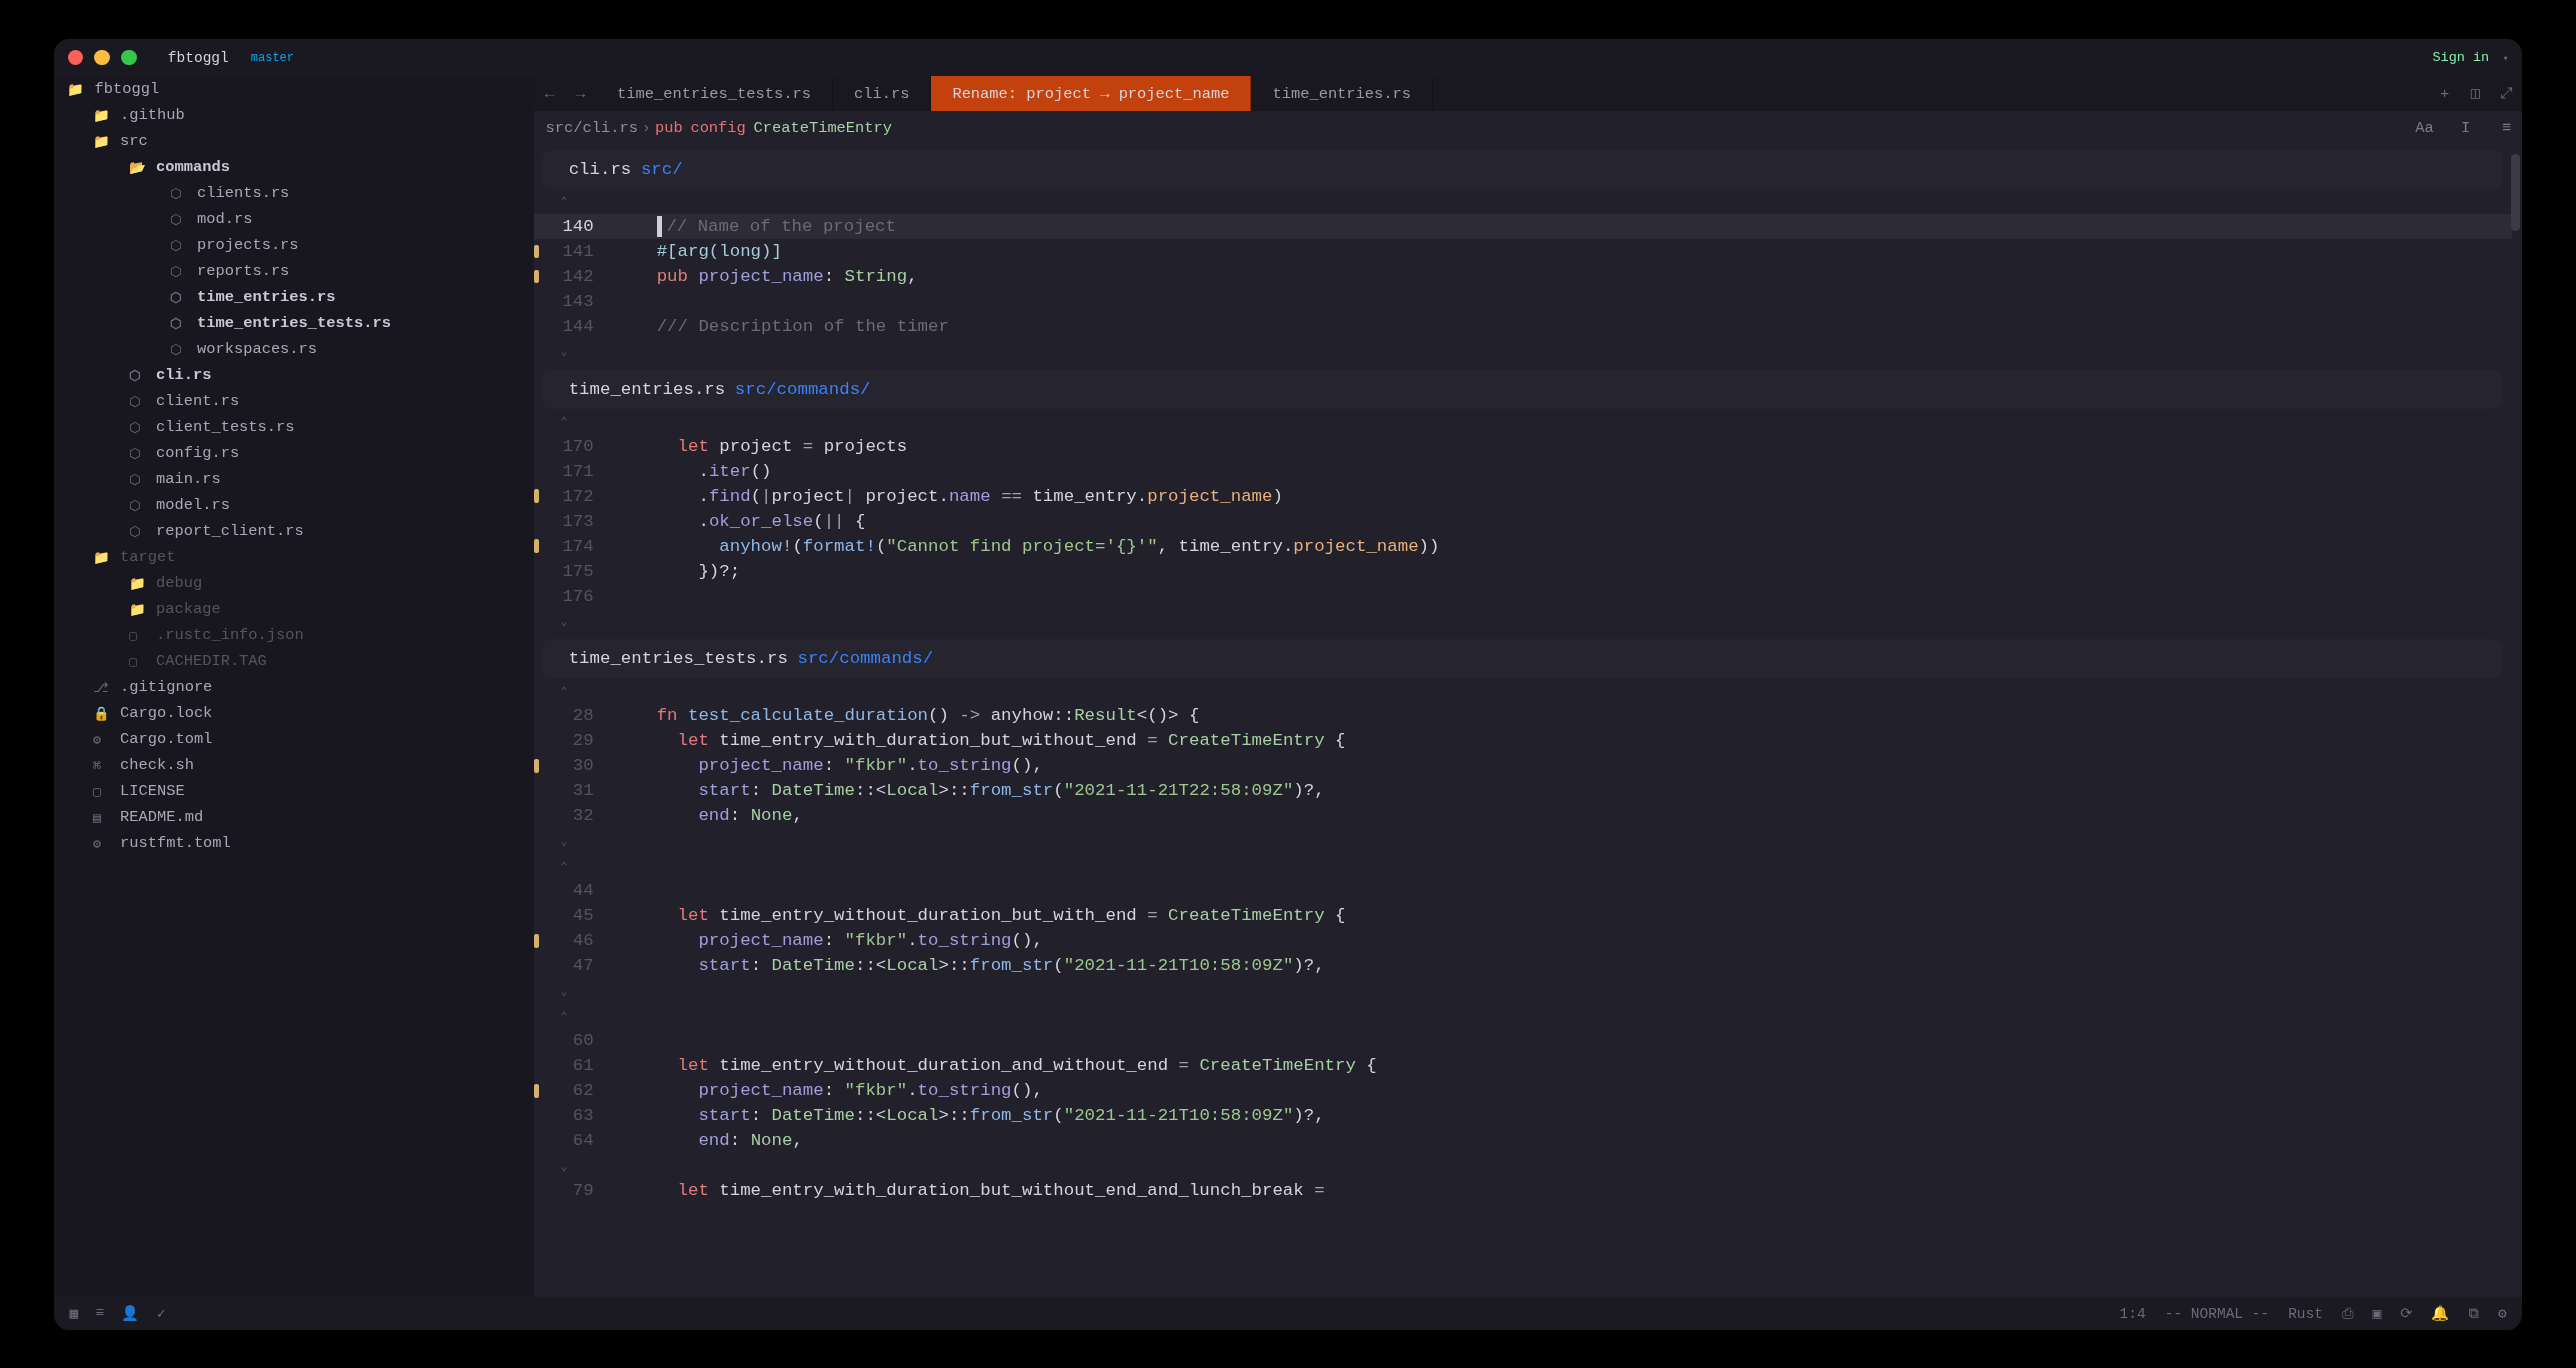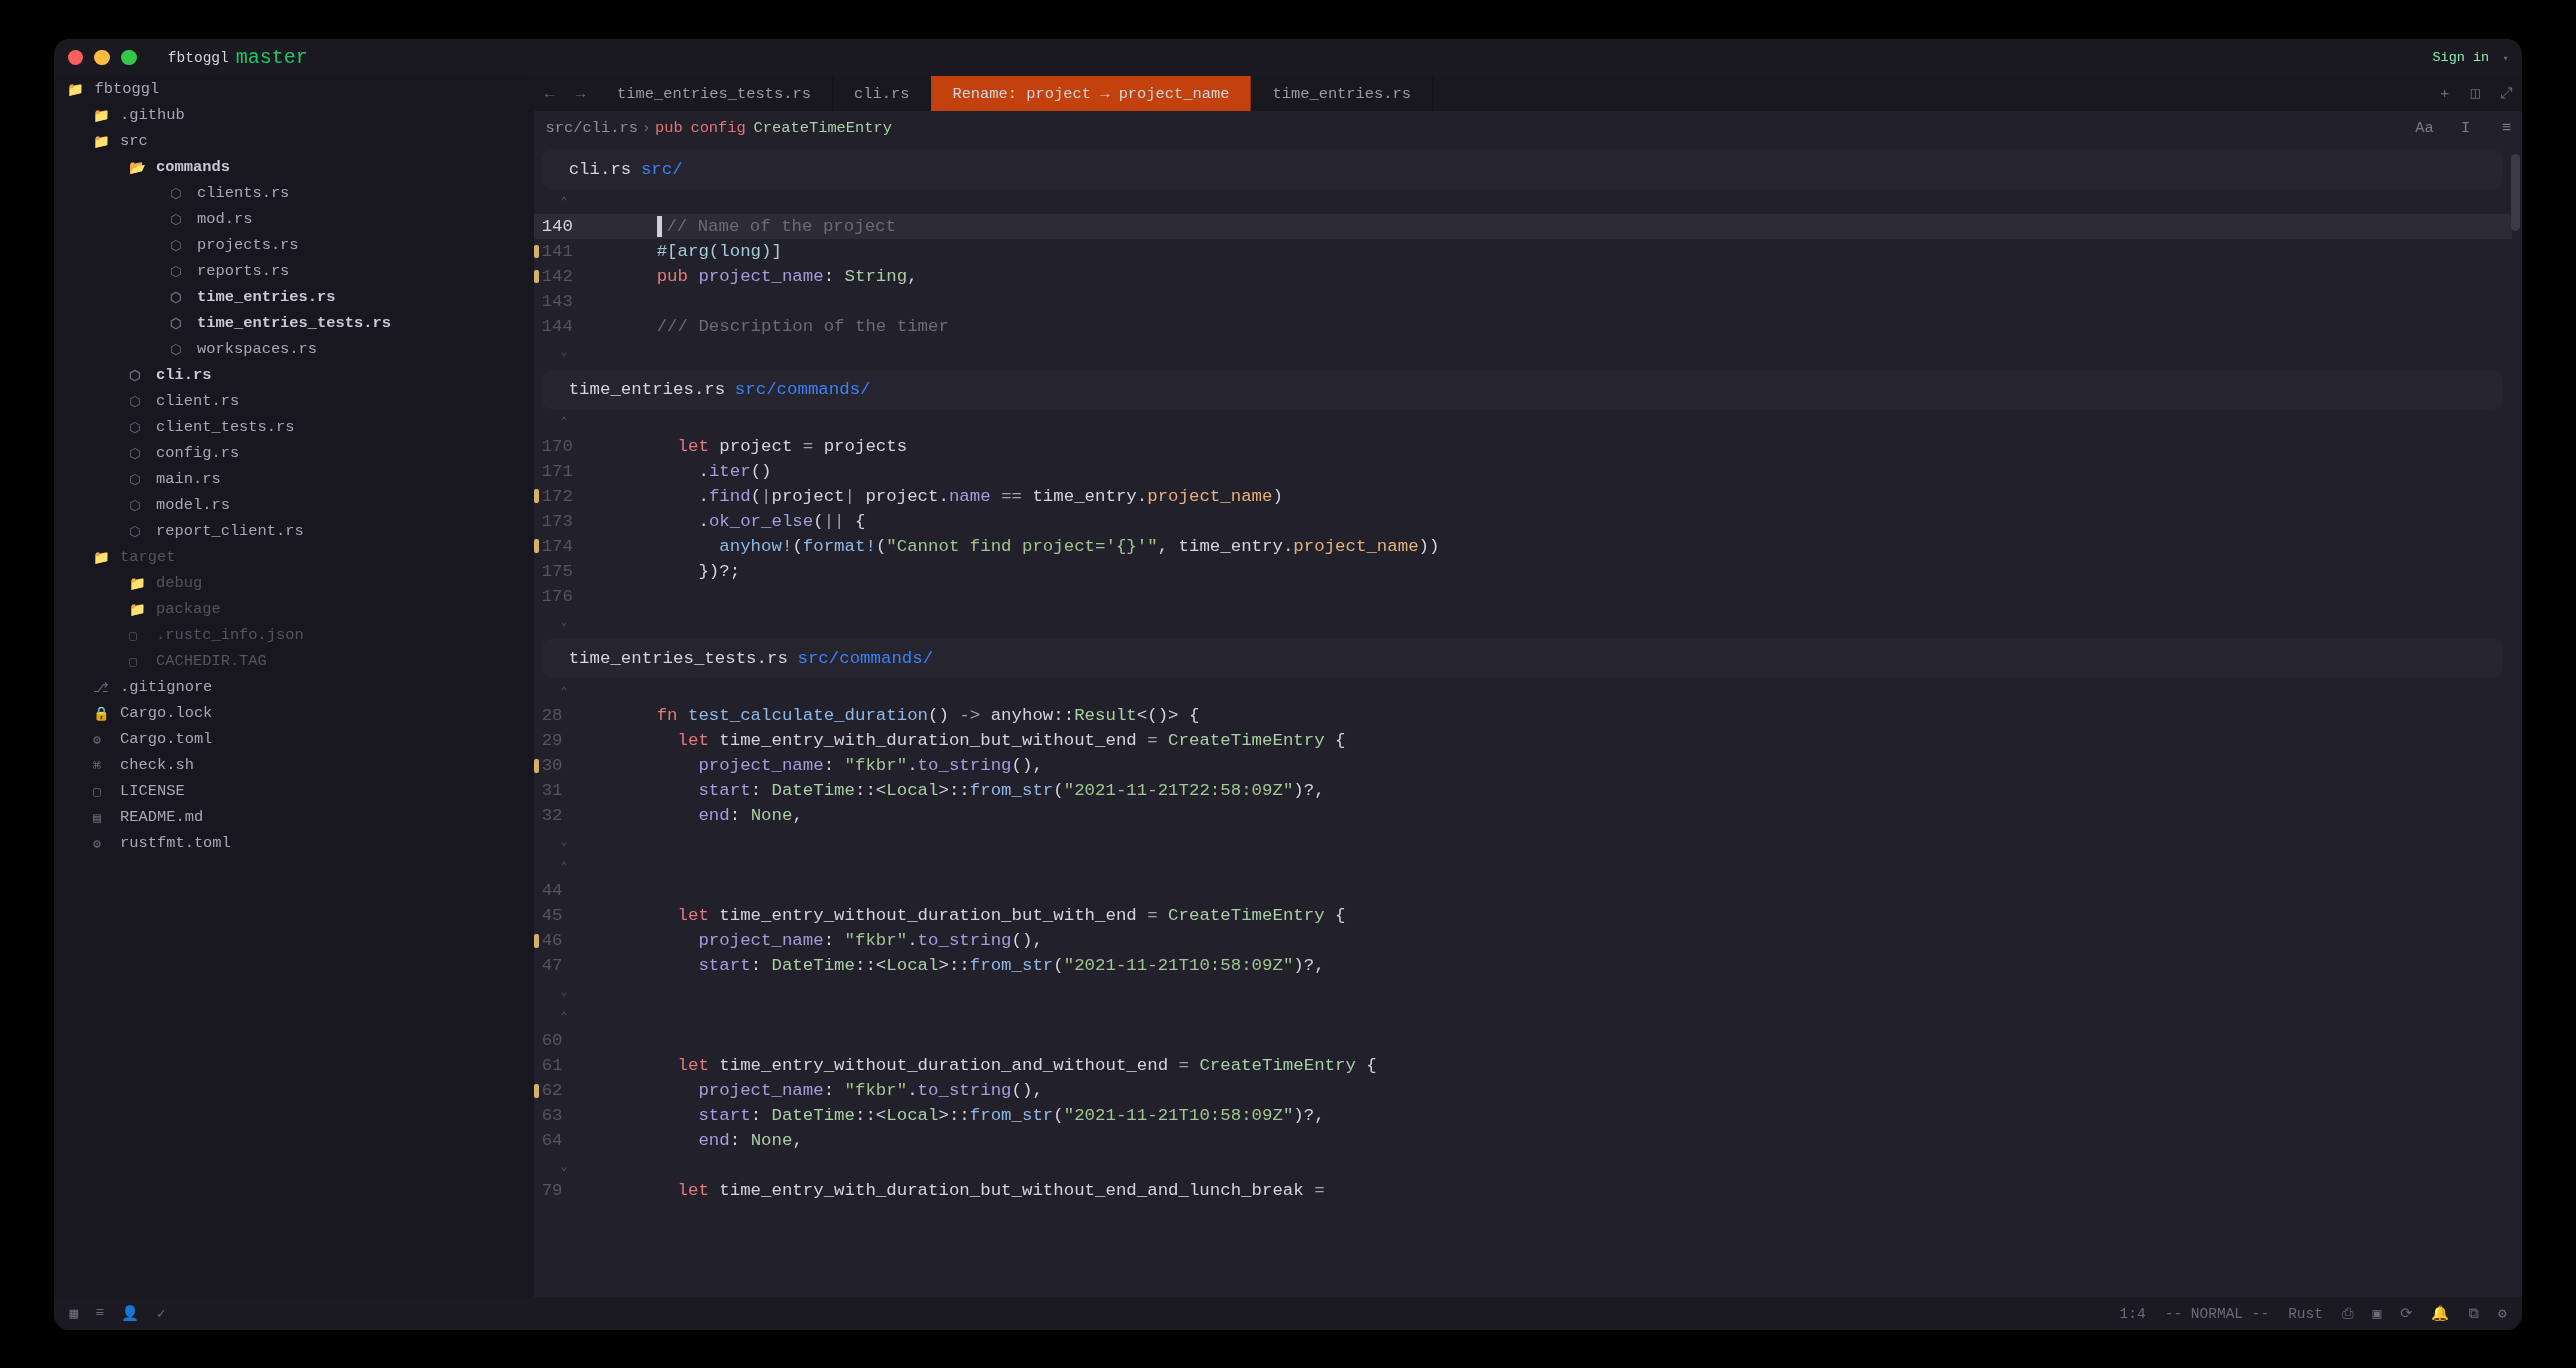--- a/index.html
+++ b/index.html
@@ -5,21 +5,21 @@
 * { margin: 0; padding: 0; box-sizing: border-box; font-family: Menlo, Monaco, 'Courier New', monospace; }
 body { background: #000; width: 2576px; height: 1369px; padding: 39px 54px; display: flex; flex-direction: column; }
 .window { flex: 1; background: #18171f; border-radius: 15.4px; display: flex; flex-direction: column; overflow: hidden; box-shadow: 0 39px 77px rgba(0,0,0,.7); }
 
 
 .titlebar { height: 37px; display: flex; align-items: center; padding: 0 13.5px; background: #1a1921; font-size: 14.5px; }
 .traffic { display: flex; gap: 11.6px; }
 .dot { width: 15.4px; height: 15.4px; border-radius: 50%; }
 .dot.red { background: #fc605c; } .dot.yellow { background: #fdbc40; } .dot.green { background: #34c749; }
 .proj-title { margin-left: 31px; color: #d5d4de; font-size: 14.5px; }
-.branch { margin-left: 7px; color: #22c55e; font-size: 20px; }
+.branch { margin-left: 22px; color: #0ea5e9; font-size: 12px; }
 .tb-spacer { flex: 1; }
 .signin { color: #86efac; font-size: 13.5px; }
 .chev-d { margin-left: 13.5px; color: #6c6a7a; font-size: 9.6px; }
 
 
 .main { flex: 1; display: flex; min-height: 0; }
 
 
 .sidebar { width: 480px; background: #18171f; display: flex; flex-direction: column; font-size: 15.4px; overflow: auto; }
 .si { display: flex; align-items: center; height: 26px; padding-left: 13.5px; color: #a9a7b6; white-space: nowrap; cursor: pointer; }
@@ -53,21 +53,21 @@
 .crumb-act { width: 31px; color: #7b7988; text-align: center; margin-left: 10px; }
 
 
 .results { flex: 1; overflow: auto; background: #22212b; padding: 0 9.6px 39px 0; font-size: 17.4px; position: relative; }
 .scrollbar { position: absolute; right: 1.9px; top: 9.6px; width: 9.6px; height: 77px; background: #3c3a46; border-radius: 4.8px; }
 .filehdr { background: #29283288; height: 39px; display: flex; align-items: center; padding-left: 27px; border-radius: 9.6px; margin: 5.8px 9.6px 0 7.7px; }
 .filehdr .fn { color: #d5d4de; }
 .filehdr .fp { color: #3b82f6; margin-left: 9.6px; }
 .expander { height: 25px; display: flex; align-items: center; justify-content: center; width: 60px; color: #55535e; font-size: 11.6px; }
 .line { display: flex; min-height: 25px; align-items: center; padding-left: 7.7px; }
-.gutter { width: 52px; text-align: left; color: #55535e; margin-right: 27px; position: relative; }
+.gutter { width: 52px; text-align: right; color: #55535e; margin-right: 27px; position: relative; }
 .line.act .gutter { color: #d5d4de; }
 .line.act { background: #2c2b36; }
 .mark { position: absolute; left: -7.7px; top: 2.9px; bottom: 2.9px; width: 4.8px; background: #d5b06b; border-radius: 1.9px; display: none; }
 .line.changed .mark { display: block; }
 .code { white-space: pre; color: #d5d4de; margin-left: 36px; }
 .c-cmt { color: #6c6a7a; } .c-attr { color: #a3cddb; } .c-kw { color: #e47a7a; } .c-field { color: #a19fde; } .c-type { color: #a9cfa4; } .c-str { color: #9fc78f; } .c-fn { color: #8fb8e6; } .c-op { color: #a3a1b1; } .c-call { color: #a19fde; } .c-match { color: #e6b17a; }
 .cursor { display: inline-block; width: 5.8px; height: 21px; background: #cfd0df; vertical-align: middle; margin-right: 3.9px; }
 
 
 .status { height: 33px; background: #1b1a23; display: flex; align-items: center; padding: 0 15.4px; font-size: 14.5px; color: #6c6a7a; }

